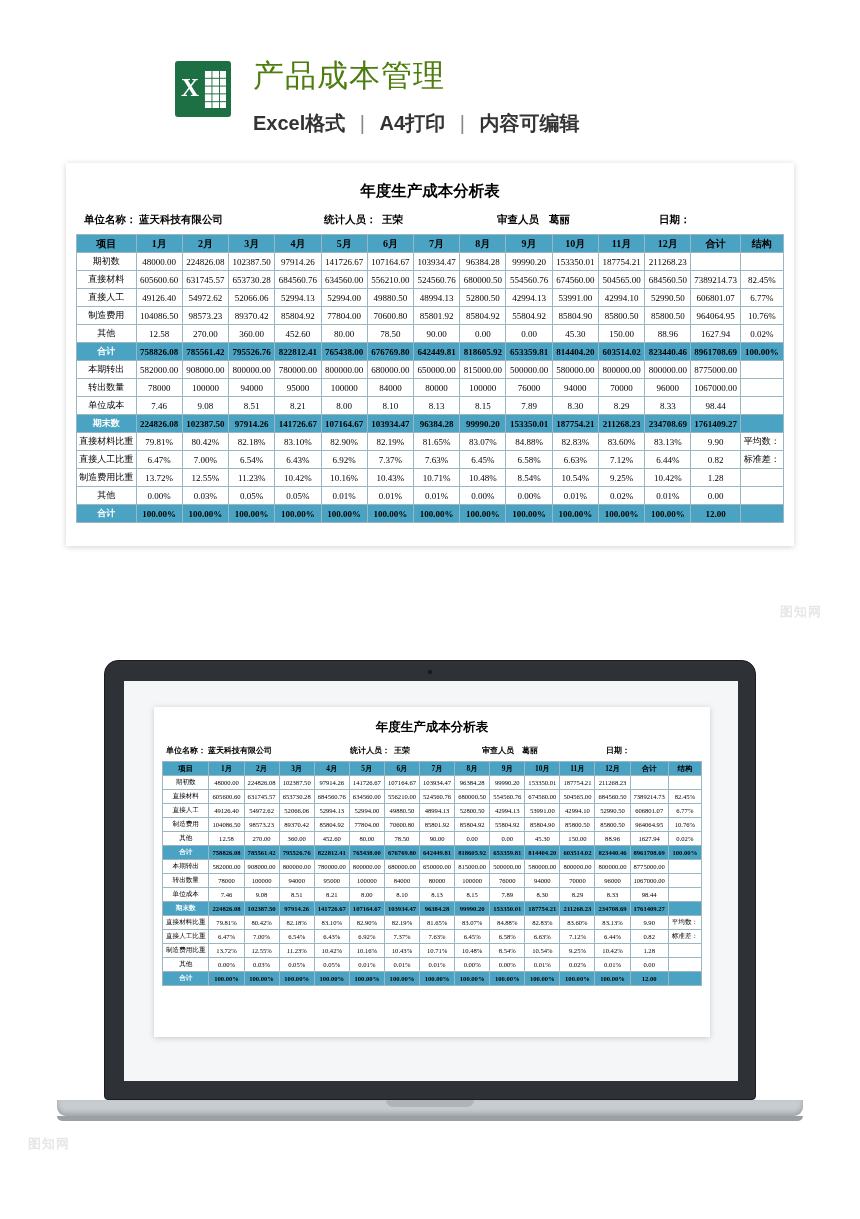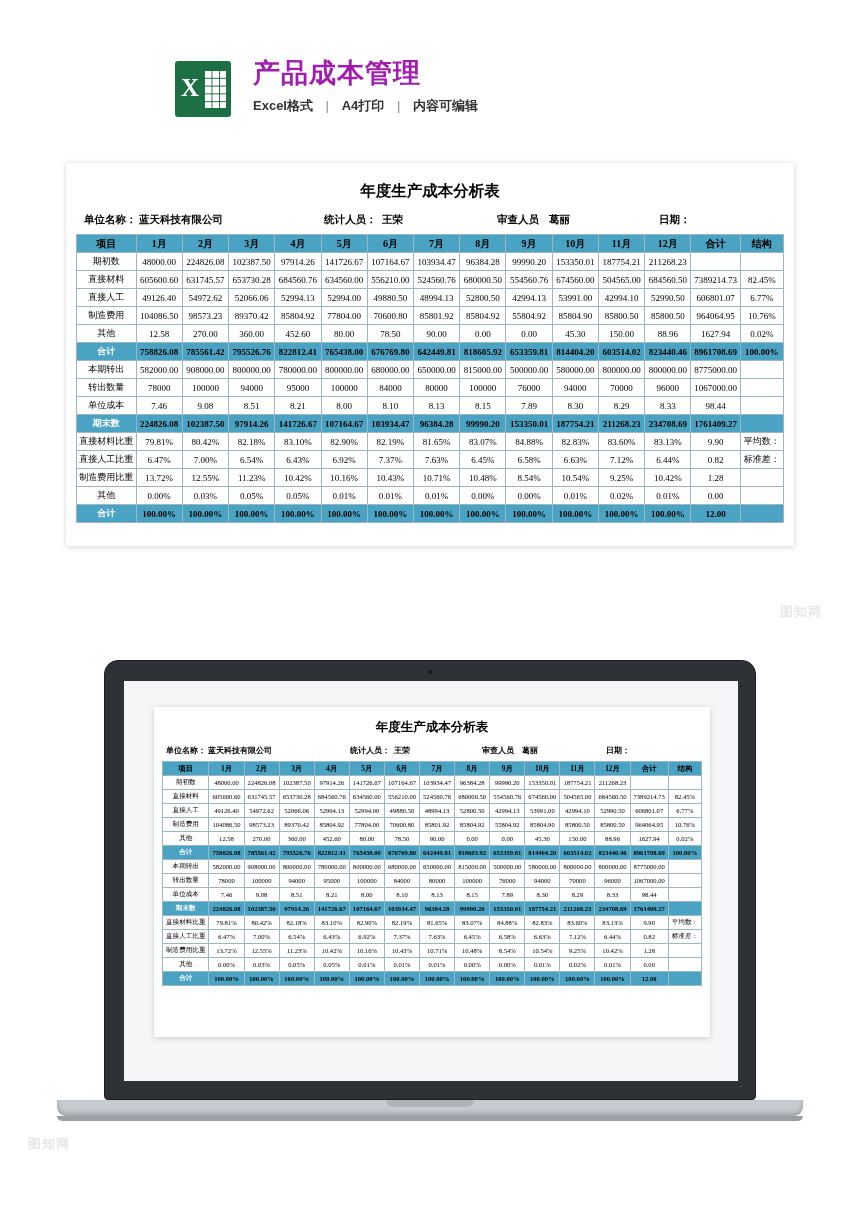--- a/index.html
+++ b/index.html
@@ -25,24 +25,24 @@
   .xls-icon .grid {
     position: absolute; right: 5px; top: 9px; width: 22px; height: 38px;
     background: #ffffff;
     background-image:
       linear-gradient(to right, #1d7044 1px, transparent 1px),
       linear-gradient(to bottom, #1d7044 1px, transparent 1px);
     background-size: 7.5px 7.8px;
   }
   .htext { margin-left: 22px; }
   .htitle {
-    color: #a21caf; font-size: 27px; font-weight: bold;
+    color: #4d7c0f; font-size: 31px; font-weight: normal;
     font-family: "DejaVu Sans", sans-serif; letter-spacing: 1px;
   }
-  .hsub { margin-top: 6px; color: #333; font-size: 13px; font-weight: bold; }
+  .hsub { margin-top: 13px; color: #333; font-size: 20px; font-weight: bold; }
   .hsub .sep { color: #888; margin: 0 9px; font-weight: normal; }
 
   
   .sheet-card {
     background: #ffffff;
     box-shadow: 0 1px 6px rgba(0,0,0,0.18);
   }
   .sheet-title {
     text-align: center; font-weight: bold; color: #000;
     font-family: "DejaVu Sans", sans-serif;

